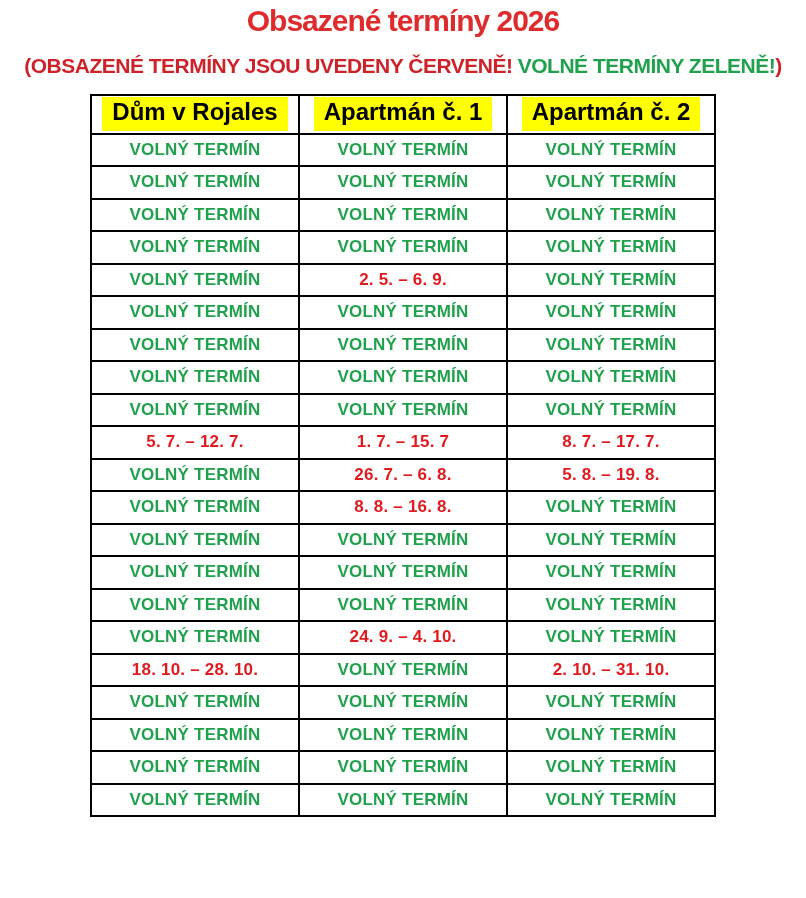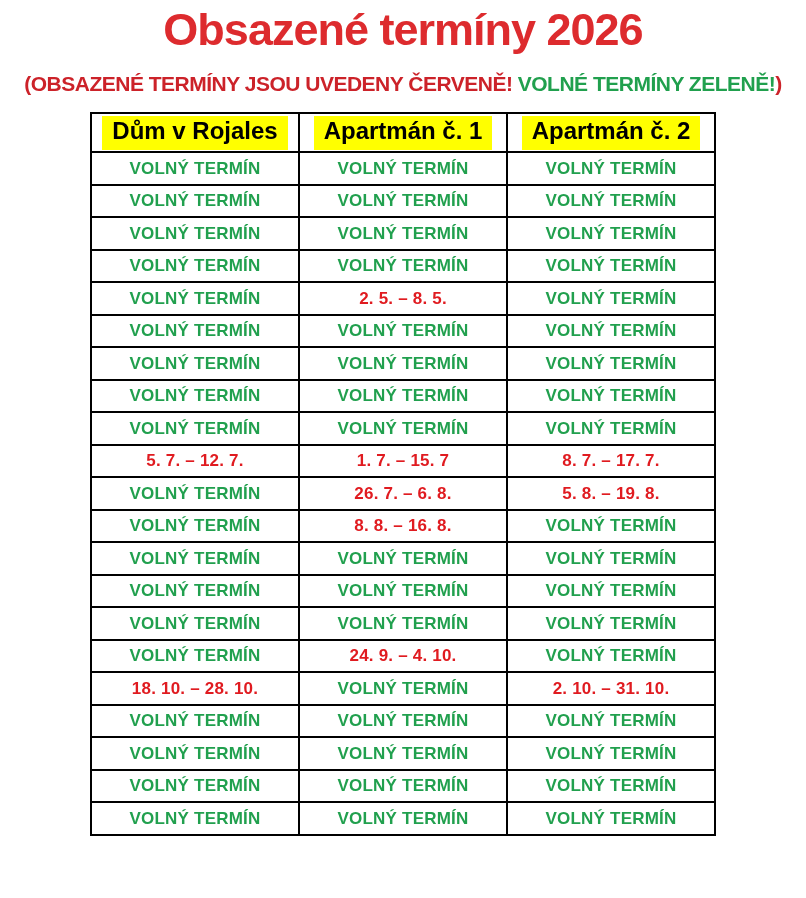--- a/index.html
+++ b/index.html
@@ -9,21 +9,21 @@
   }
   body {
     width: 806px;
     height: 898px;
     font-family: "Liberation Sans", "DejaVu Sans", sans-serif;
     overflow: hidden;
   }
   .page-title {
     margin: 2px 0 0 0;
     text-align: center;
-    font-size: 45px;
+    font-size: 30px;
     font-weight: bold;
     line-height: 1.25;
     color: var(--title-red, #dd2b2e);
     letter-spacing: -1px;
   }
   .subtitle {
     margin: 14px 0 16px 0;
     text-align: center;
     font-size: 21px;
     font-weight: bold;
@@ -98,21 +98,21 @@
         <td class="free">VOLNÝ TERMÍN</td>
         <td class="free">VOLNÝ TERMÍN</td>
       </tr>
       <tr>
         <td class="free">VOLNÝ TERMÍN</td>
         <td class="free">VOLNÝ TERMÍN</td>
         <td class="free">VOLNÝ TERMÍN</td>
       </tr>
       <tr>
         <td class="free">VOLNÝ TERMÍN</td>
-        <td class="busy">2. 5. – 8. 5.</td>
+        <td class="busy">2. 5. – 6. 9.</td>
         <td class="free">VOLNÝ TERMÍN</td>
       </tr>
       <tr>
         <td class="free">VOLNÝ TERMÍN</td>
         <td class="free">VOLNÝ TERMÍN</td>
         <td class="free">VOLNÝ TERMÍN</td>
       </tr>
       <tr>
         <td class="free">VOLNÝ TERMÍN</td>
         <td class="free">VOLNÝ TERMÍN</td>

